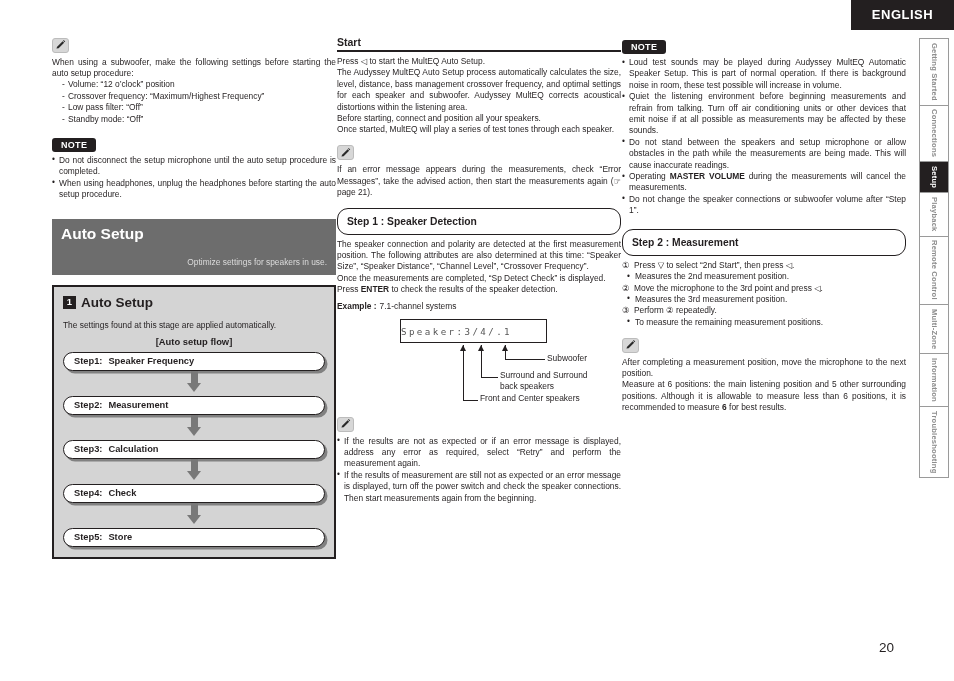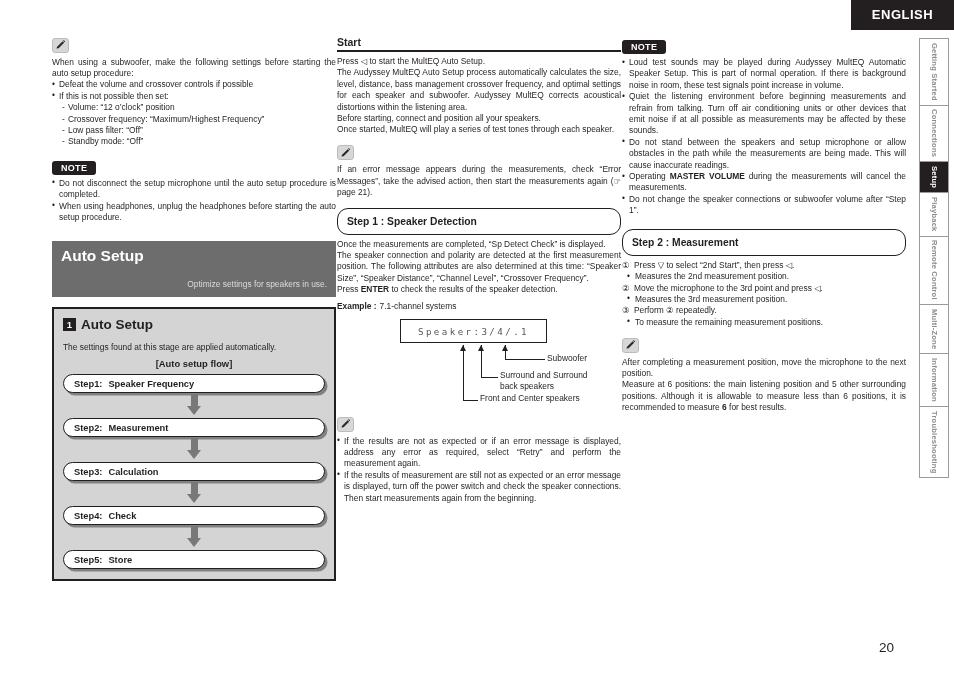--- a/index.html
+++ b/index.html
@@ -142,21 +142,21 @@
     display: flex; align-items: center; padding-left: 9px;
     font-size: 10.3px; font-weight: bold; background: #fff;
     margin-top: 9px; margin-bottom: 4px;
   }
 
   
   .lcd-area { margin-top: 7px; position: relative; height: 96px; }
   .lcd {
     position: absolute; left: 63px; top: 0; width: 147px; height: 24px;
     border: 1.6px solid #231f20; background: #fff;
-    display: flex; align-items: center; justify-content: center;
+    display: flex; align-items: center; 
   }
   .lcd span {
     font-family: "DejaVu Sans Mono", monospace; font-size: 9.2px;
     letter-spacing: 2.4px; color: #555;
   }
   .callout { position: absolute; font-size: 8.4px; line-height: 11.4px; }
   .ca-line { position: absolute; background: #231f20; }
   .ca-tri {
     position: absolute; width: 0; height: 0;
     border-left: 3.4px solid transparent; border-right: 3.4px solid transparent;
@@ -214,24 +214,20 @@
 
   <div class="col col-1">
 
     <div class="memo-icon">
       <svg width="11" height="10" viewBox="0 0 11 10">
           <path d="M1.4 8.6 L2.1 6.7 L7.6 1.2 L9.1 2.7 L3.6 8.2 Z" fill="#2a2a2a"></path>
           <path d="M8.1 0.7 L9.6 2.2 L10.2 1.6 L8.7 0.1 Z" fill="#2a2a2a"></path>
         </svg>
     </div>
     <div class="body-text">When using a subwoofer, make the following settings before starting the auto setup procedure:</div>
-    <ul class="bul">
-      <li>Defeat the volume and crossover controls if possible</li>
-      <li>If this is not possible then set:</li>
-    </ul>
     <ul class="sub">
       <li>Volume: “12 o’clock” position</li>
       <li>Crossover frequency: “Maximum/Highest Frequency”</li>
       <li>Low pass filter: “Off”</li>
       <li>Standby mode: “Off”</li>
     </ul>
 
     <div style="height:9px"></div>
     <div class="note-badge">NOTE</div>
     <ul class="bul">
@@ -303,22 +299,22 @@
       <svg width="11" height="10" viewBox="0 0 11 10">
           <path d="M1.4 8.6 L2.1 6.7 L7.6 1.2 L9.1 2.7 L3.6 8.2 Z" fill="#2a2a2a"></path>
           <path d="M8.1 0.7 L9.6 2.2 L10.2 1.6 L8.7 0.1 Z" fill="#2a2a2a"></path>
         </svg>
     </div>
     <div class="body-text">If an error message appears during the measurements, check “Error Messages”, take the advised action, then start the measurements again (☞ page 21).</div>
 
     <div class="step-bar">
       <span>Step 1 : Speaker Detection</span>
     </div>
+    <div class="body-text">The speaker connection and polarity are detected at the first measurement position. The following attributes are also determined at this time: “Speaker Size”, “Speaker Distance”, “Channel Level”, “Crossover Frequency”.</div>
     <div class="body-text">Once the measurements are completed, “Sp Detect Check” is displayed.</div>
-    <div class="body-text">The speaker connection and polarity are detected at the first measurement position. The following attributes are also determined at this time: “Speaker Size”, “Speaker Distance”, “Channel Level”, “Crossover Frequency”.</div>
     <div class="body-text nj"><span>Press </span><b>ENTER</b><span> to check the results of the speaker detection.</span></div>
 
     <div class="body-text nj" style="margin-top:5px"><b>Example :</b><span style="margin-left:3px">7.1-channel systems</span></div>
 
     <div class="lcd-area">
       <div class="lcd">
         <span>Speaker:3/4/.1</span>
       </div>
 
       <div class="ca-tri" style="left:123px; top:26px;"></div>
@@ -346,21 +342,21 @@
     </div>
     <ul class="bul">
       <li>If the results are not as expected or if an error message is displayed, address any error as required, select “Retry” and perform the measurement again.</li>
       <li>If the results of measurement are still not as expected or an error message is displayed, turn off the power switch and check the speaker connections. Then start measurements again from the beginning.</li>
     </ul>
   </div>
 
   <div class="col col-3">
     <div class="note-badge">NOTE</div>
     <ul class="bul">
-      <li>Loud test sounds may be played during Audyssey MultEQ Automatic Speaker Setup. This is part of normal operation.  If there is background noise in room, these test signals point increase in volume.</li>
+      <li>Loud test sounds may be played during Audyssey MultEQ Automatic Speaker Setup. This is part of normal operation.  If there is background noise in room, these test possible will increase in volume.</li>
       <li>Quiet the listening environment before beginning measurements and refrain from talking. Turn off air conditioning units or other devices that emit noise if at all possible as measurements may be affected by these sounds.</li>
       <li>Do not stand between the speakers and setup microphone or allow obstacles in the path while the measurements are being made. This will cause inaccurate readings.</li>
       <li><span>Operating </span><b>MASTER VOLUME</b><span> during the measurements will cancel the measurements.</span></li>
       <li>Do not change the speaker connections or subwoofer volume after “Step 1”.</li>
     </ul>
 
     <div class="step-bar" style="margin-top:12px">
       <span>Step 2 : Measurement</span>
     </div>
 

